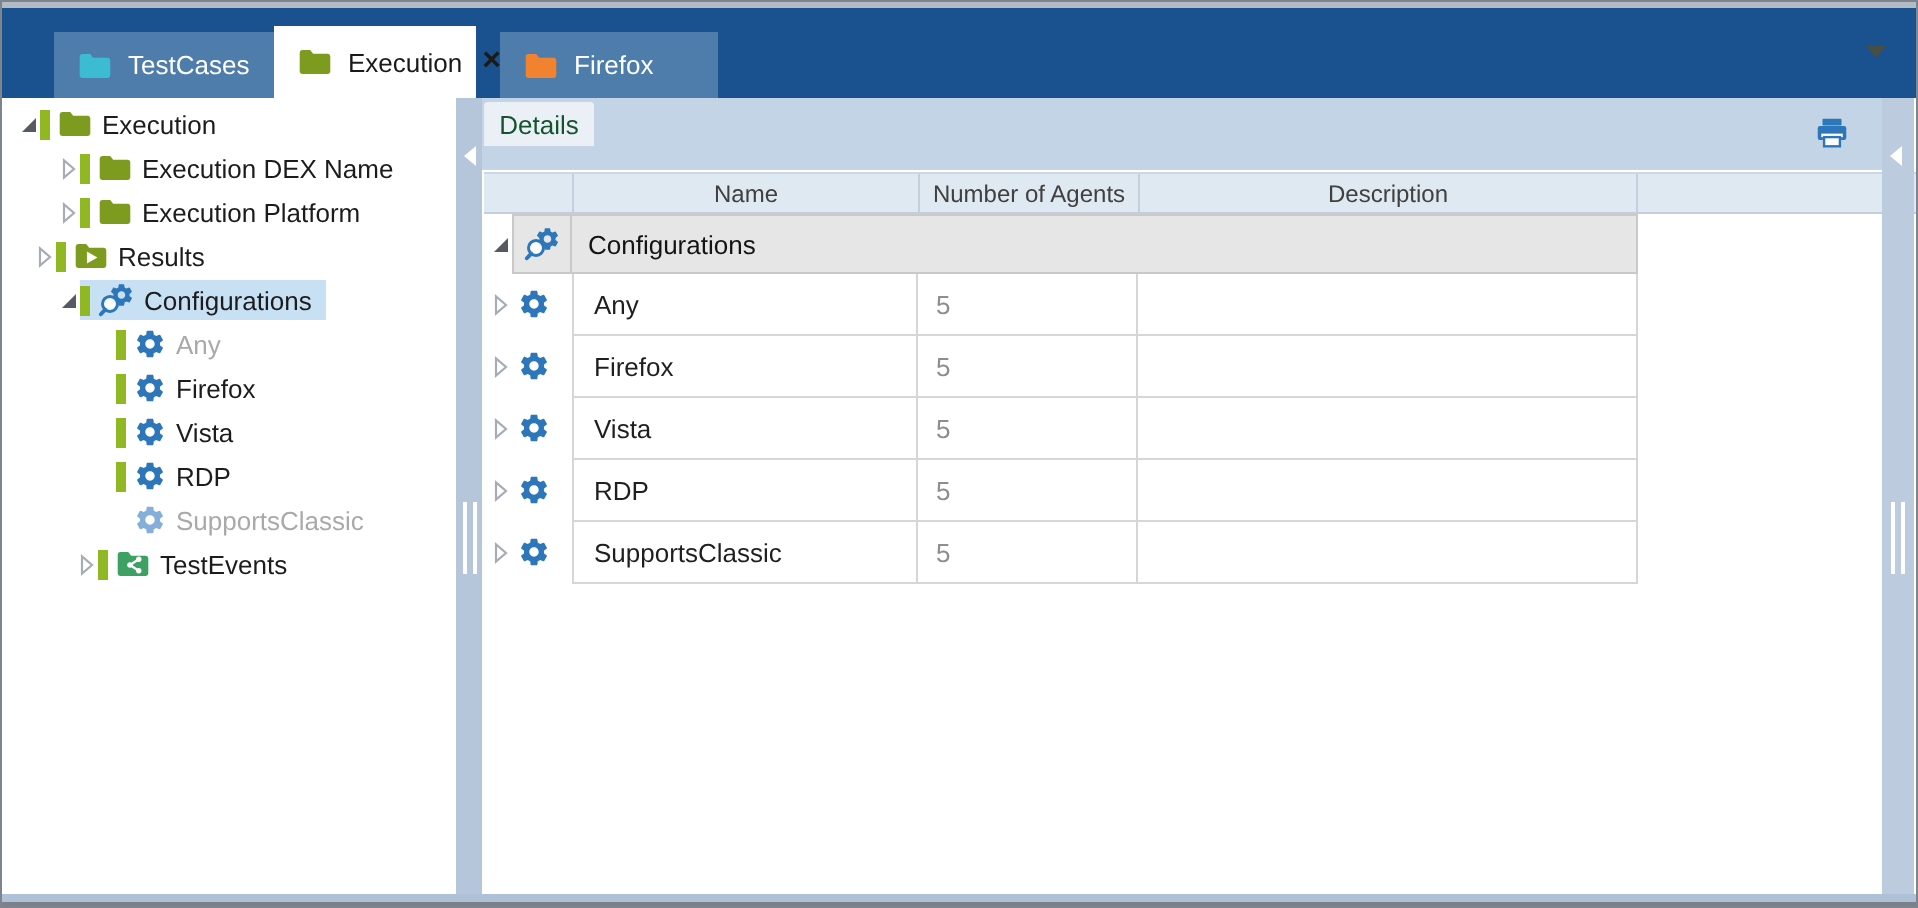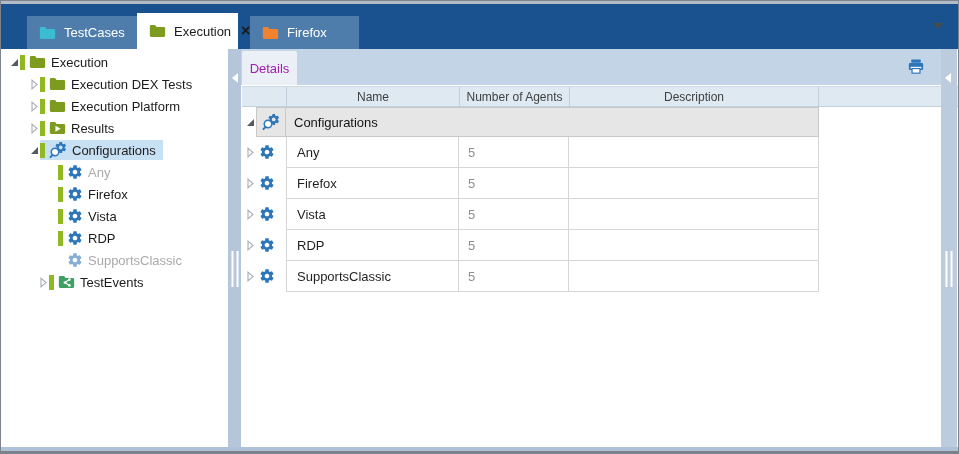--- a/index.html
+++ b/index.html
@@ -35,23 +35,23 @@
   .splitter{position:absolute;top:0;bottom:0;width:13px;background:#b5c6da;}
   .splitter.left{left:227px;}
   .splitter.right{right:1px;width:16px;background:#bccbde;}
   .sp-arrow{position:absolute;top:24px;left:4px;width:0;height:0;
     border-top:5px solid transparent;border-bottom:5px solid transparent;border-right:6px solid #ffffff;}
   .sp-grip{position:absolute;top:202px;left:50%;transform:translateX(-50%);display:flex;gap:3px;}
   .sp-grip i{display:block;width:2px;height:36px;background:#ffffff;}
   
   .details{position:absolute;left:240px;top:0;width:702px;bottom:0;background:#fff;}
   .dstrip{position:absolute;left:0;top:0;right:0;height:36px;background:#c2d4e6;}
-  .dtab{position:absolute;left:1px;top:2px;width:55px;height:34px;background:#ebf0f6;
+  .dtab{position:absolute;left:1px;top:2px;width:55px;height:22px;background:#ebf0f6;
     border-radius:2px 2px 0 0;display:flex;align-items:center;justify-content:center;
-    font-size:13px;color:#a21caf;}
+    font-size:13px;color:#14532d;}
   .printer{position:absolute;right:17px;top:8px;width:20px;height:20px;display:flex;}
   
   .ghead{position:absolute;left:1px;top:37px;width:727px;height:21px;background:#dfe9f2;
     border-top:1px solid #ccd8e4;border-bottom:1px solid #c2cfdd;box-sizing:border-box;}
   .hcell{position:absolute;top:0;bottom:0;display:flex;align-items:center;justify-content:center;
     font-size:12px;color:#404040;border-left:1px solid #c2cfdd;box-sizing:border-box;}
   .hcell.h-name{left:44px;width:173px;}
   .hcell.h-agents{left:217px;width:110px;}
   .hcell.h-desc{left:327px;width:250px;border-right:1px solid #c2cfdd;}
   .group-row{position:absolute;left:1px;top:58px;width:577px;height:30px;}
@@ -132,40 +132,40 @@
               <path d="M1 1.2 L6 5.5 L1 9.8 Z" fill="#ffffff" stroke="#a7adb5" stroke-width="1.1"></path>
             </svg>
           </span>
           <span class="twrap">
             <span class="tbar"></span>
             <span class="ticon">
               <svg viewBox="0 0 20 16" width="17" height="14">
                 <path d="M1 2.6C1 1.7 1.7 1 2.6 1h4.6l1.7 2.2h8.5c.9 0 1.6.7 1.6 1.6v8.6c0 .9-.7 1.6-1.6 1.6H2.6c-.9 0-1.6-.7-1.6-1.6z" fill="#7d9c1f"></path>
               </svg>
             </span>
-            <span>Execution DEX Tests</span>
+            <span>Execution DEX Name</span>
           </span>
         </div>
         <div class="titem" style="padding-left: 26px;">
           <span class="arrow">
             <svg width="7" height="11" viewBox="0 0 7 11">
               <path d="M1 1.2 L6 5.5 L1 9.8 Z" fill="#ffffff" stroke="#a7adb5" stroke-width="1.1"></path>
             </svg>
           </span>
           <span class="twrap">
             <span class="tbar"></span>
             <span class="ticon">
               <svg viewBox="0 0 20 16" width="17" height="14">
                 <path d="M1 2.6C1 1.7 1.7 1 2.6 1h4.6l1.7 2.2h8.5c.9 0 1.6.7 1.6 1.6v8.6c0 .9-.7 1.6-1.6 1.6H2.6c-.9 0-1.6-.7-1.6-1.6z" fill="#7d9c1f"></path>
               </svg>
             </span>
             <span>Execution Platform</span>
           </span>
         </div>
-        <div class="titem" style="padding-left: 26px;">
+        <div class="titem" style="padding-left: 14px;">
           <span class="arrow">
             <svg width="7" height="11" viewBox="0 0 7 11">
               <path d="M1 1.2 L6 5.5 L1 9.8 Z" fill="#ffffff" stroke="#a7adb5" stroke-width="1.1"></path>
             </svg>
           </span>
           <span class="twrap">
             <span class="tbar"></span>
             <span class="ticon">
               <svg viewBox="0 0 20 16" width="17" height="14">
                 <path d="M1 2.6C1 1.7 1.7 1 2.6 1h4.6l1.7 2.2h8.5c.9 0 1.6.7 1.6 1.6v8.6c0 .9-.7 1.6-1.6 1.6H2.6c-.9 0-1.6-.7-1.6-1.6z" fill="#7d9c1f"></path>

